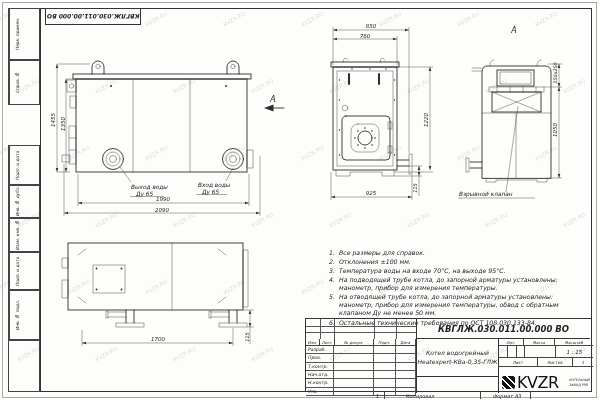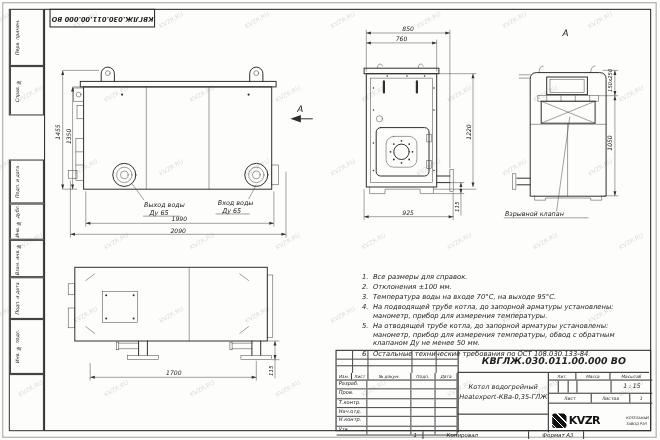--- a/index.html
+++ b/index.html
@@ -40,21 +40,21 @@
   .tb-right{left:192px;top:20px;width:95px;height:54px;border-left:1px solid #333;}
   .lms{display:flex;height:6px;border-bottom:1px solid #444;}
   .lms div{border-right:1px solid #444;font-size:3.8px;display:flex;align-items:center;justify-content:center;}
   .lmsv{display:flex;height:11px;border-bottom:1px solid #444;}
   .lmsv div{border-right:1px solid #444;font-size:5.5px;display:flex;align-items:center;justify-content:center;}
   .sheetrow{display:flex;height:8px;border-bottom:1px solid #444;}
   .sheetrow div{border-right:1px solid #444;font-size:4.2px;display:flex;align-items:center;justify-content:center;}
   .logorow{display:flex;height:27px;align-items:center;padding:2px 3px;font-style:normal;}
   .logo-mark{width:13px;height:13px;border-radius:2px;background:
      repeating-linear-gradient(45deg,#111 0 2px,#fff 2px 3px,#111 3px 5px);flex:0 0 auto;}
-  .logo-word{font-size:10px;font-weight:bold;letter-spacing:-0.5px;margin-left:2px;color:#111;}
+  .logo-word{font-size:16px;font-weight:normal;letter-spacing:-0.5px;margin-left:2px;color:#111;}
   .org{margin-left:auto;font-size:3.2px;text-align:left;line-height:1.3;font-style:italic;white-space:nowrap;}
   
   .strip-txt{position:absolute;font-size:5px;}
   .tick{position:absolute;width:1px;height:7px;background:#444;top:392px;}
   
   svg text{font-family:"DejaVu Sans",sans-serif;font-style:italic;fill:#222;}
   .ln{stroke:#2e2e2e;stroke-width:0.9;fill:none;stroke-linecap:round;}
   .thin{stroke:#3c3c3c;stroke-width:0.45;fill:none;}
   .dim{stroke:#444;stroke-width:0.45;fill:none;}
   .dot{fill:#2e2e2e;stroke:none;}

